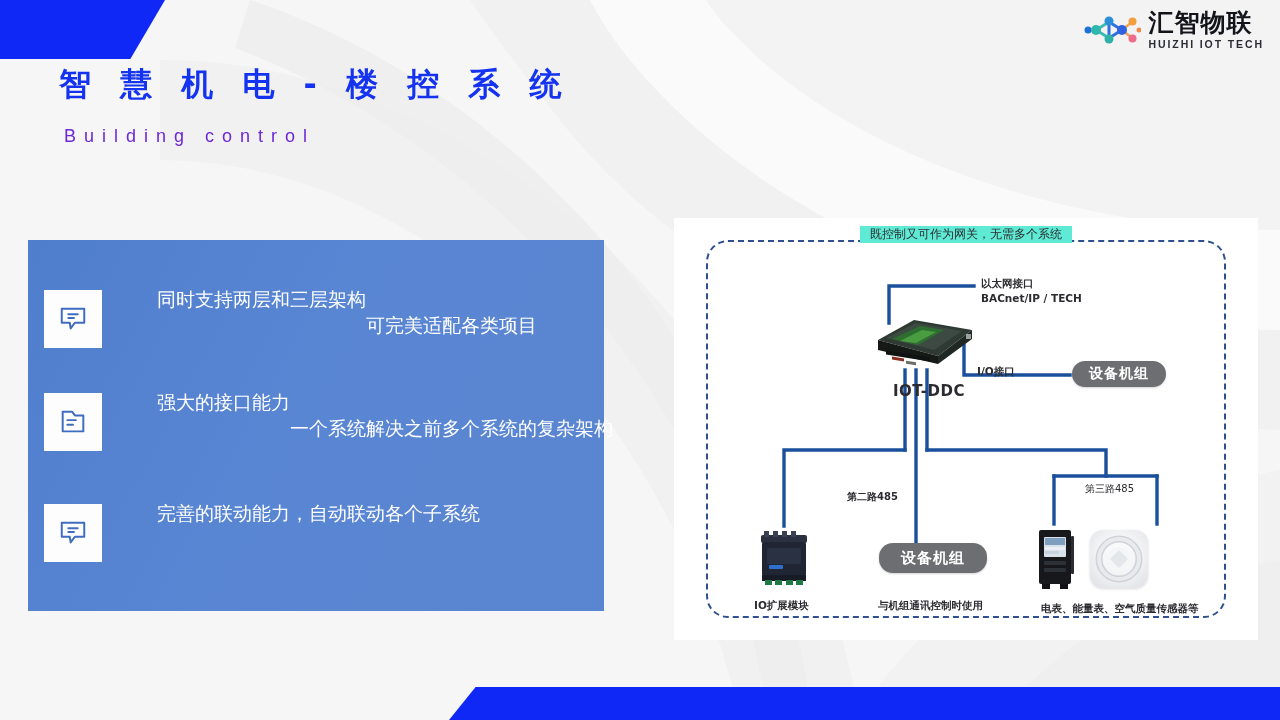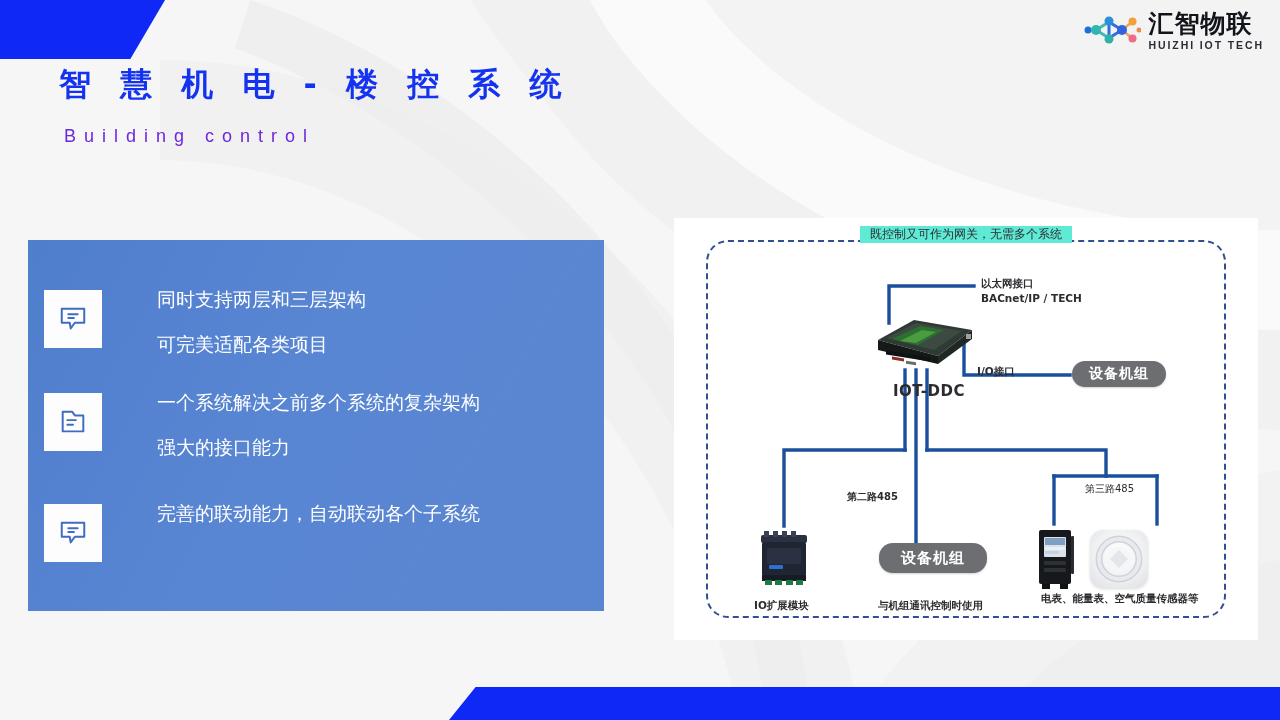--- a/index.html
+++ b/index.html
@@ -20,21 +20,21 @@
     background:#1028f5;
     clip-path:polygon(0 0,100% 0,79% 100%,0 100%);
   }
   .corner-br{
     position:absolute;left:449px;top:687px;width:831px;height:33px;
     background:#1028f5;
     clip-path:polygon(3.2% 0,100% 0,100% 100%,0 100%);
   }
 
   
-  .logo{position:absolute;right:16px;top:10px;display:flex;align-items:flex-end;gap:8px;}
+  .logo{position:absolute;right:16px;top:10px;display:flex;align-items:flex-start;gap:8px;}
   .logo-mark{width:58px;height:40px;flex:0 0 auto;}
   .logo-text{display:flex;flex-direction:column;align-items:flex-start;line-height:1;}
   .logo-cn{
     font-family:"DejaVu Sans","Liberation Sans",sans-serif;
     font-size:25px;font-weight:bold;color:#13141a;letter-spacing:1px;
   }
   .logo-en{
     font-size:10.5px;font-weight:bold;color:#2b2c33;letter-spacing:1.9px;
     margin-top:4px;
   }
@@ -56,21 +56,21 @@
   .feature-panel{
     position:absolute;left:28px;top:240px;width:576px;height:371px;
     background:linear-gradient(118deg,#4f7ecd 0%,#5986d3 45%,#5a85d0 100%);
   }
   .feature-row{position:absolute;display:flex;align-items:flex-start;}
   .feature-icon{
     width:58px;height:58px;background:#fdfdfd;flex:0 0 auto;
     display:flex;align-items:center;justify-content:center;
   }
   .feature-icon svg{display:block;}
-  .feature-texts{margin-left:55px;display:flex;flex-direction:column;}
+  .feature-texts{margin-left:55px;display:flex;flex-direction:row;}
   .feature-line{
     color:#ffffff;font-size:19px;line-height:1;white-space:nowrap;
     font-family:"DejaVu Sans","Liberation Sans",sans-serif;
   }
   .feature-line + .feature-line{margin-top:26px;}
 
   .fr0{left:16px;top:50px;}
   .fr1{left:16px;top:153px;}
   .fr2{left:16px;top:264px;}
 
@@ -95,21 +95,21 @@
     position:absolute;font-family:"DejaVu Sans","Liberation Sans",sans-serif;
     color:#2b2b30;white-space:nowrap;
   }
   .lbl-eth   {left:307px;top:58px;font-size:10.5px;font-weight:bold;line-height:1.45;}
   .lbl-io    {left:303px;top:147px;font-size:10.5px;font-weight:bold;}
   .lbl-ddc   {left:219px;top:164px;font-size:15px;font-weight:bold;letter-spacing:.5px;}
   .lbl-b2    {left:173px;top:272px;font-size:10px;font-weight:bold;}
   .lbl-b3    {left:411px;top:264px;font-size:10px;font-weight:normal;}
   .lbl-io-ext{left:80px;top:381px;font-size:10.5px;font-weight:bold;}
   .lbl-comm  {left:204px;top:381px;font-size:10.5px;font-weight:bold;}
-  .lbl-meters{left:367px;top:374px;font-size:10.5px;font-weight:bold;}
+  .lbl-meters{left:367px;top:384px;font-size:10.5px;font-weight:bold;}
 
   .pill{
     position:absolute;border-radius:14px;background:#6d6e72;color:#ffffff;
     font-family:"DejAVu Sans","DejaVu Sans","Liberation Sans",sans-serif;
     font-size:14px;font-weight:bold;letter-spacing:1px;
     display:flex;align-items:center;justify-content:center;
     box-shadow:0 1px 2px rgba(0,0,0,.18);
   }
   .pill-top{left:398px;top:143px;width:94px;height:26px;}
   .pill-bottom{left:205px;top:325px;width:108px;height:30px;font-size:15px;}
@@ -195,22 +195,22 @@
     </div>
 
     <div class="feature-row fr1">
       <div class="feature-icon">
         <svg width="30" height="30" viewBox="0 0 32 32" fill="none" stroke="#3f6cc0" stroke-width="2.1" stroke-linecap="round" stroke-linejoin="round">
           <path d="M5 26V5h10l3 4h9v17z"></path>
           <path d="M10 14h9M10 19h6"></path>
         </svg>
       </div>
       <div class="feature-texts">
+        <div class="feature-line">强大的接口能力</div>
         <div class="feature-line">一个系统解决之前多个系统的复杂架构</div>
-        <div class="feature-line">强大的接口能力</div>
       </div>
     </div>
 
     <div class="feature-row fr2">
       <div class="feature-icon">
         <svg width="30" height="30" viewBox="0 0 32 32" fill="none" stroke="#3f6cc0" stroke-width="2.1" stroke-linecap="round" stroke-linejoin="round">
           <path d="M4 5h24v15H18l-4.5 6-1-6H4z"></path>
           <path d="M11 11h10M11 15h6"></path>
         </svg>
       </div>

